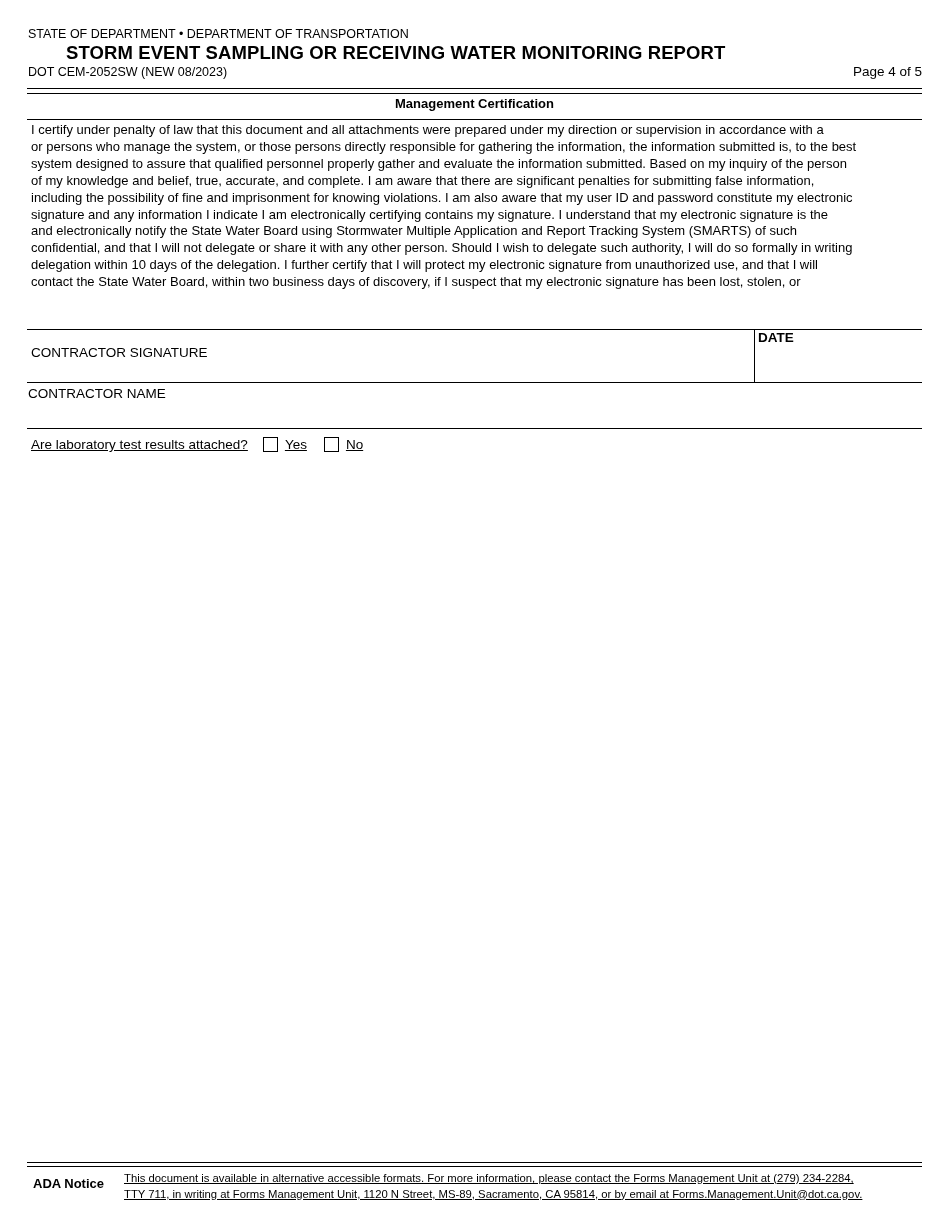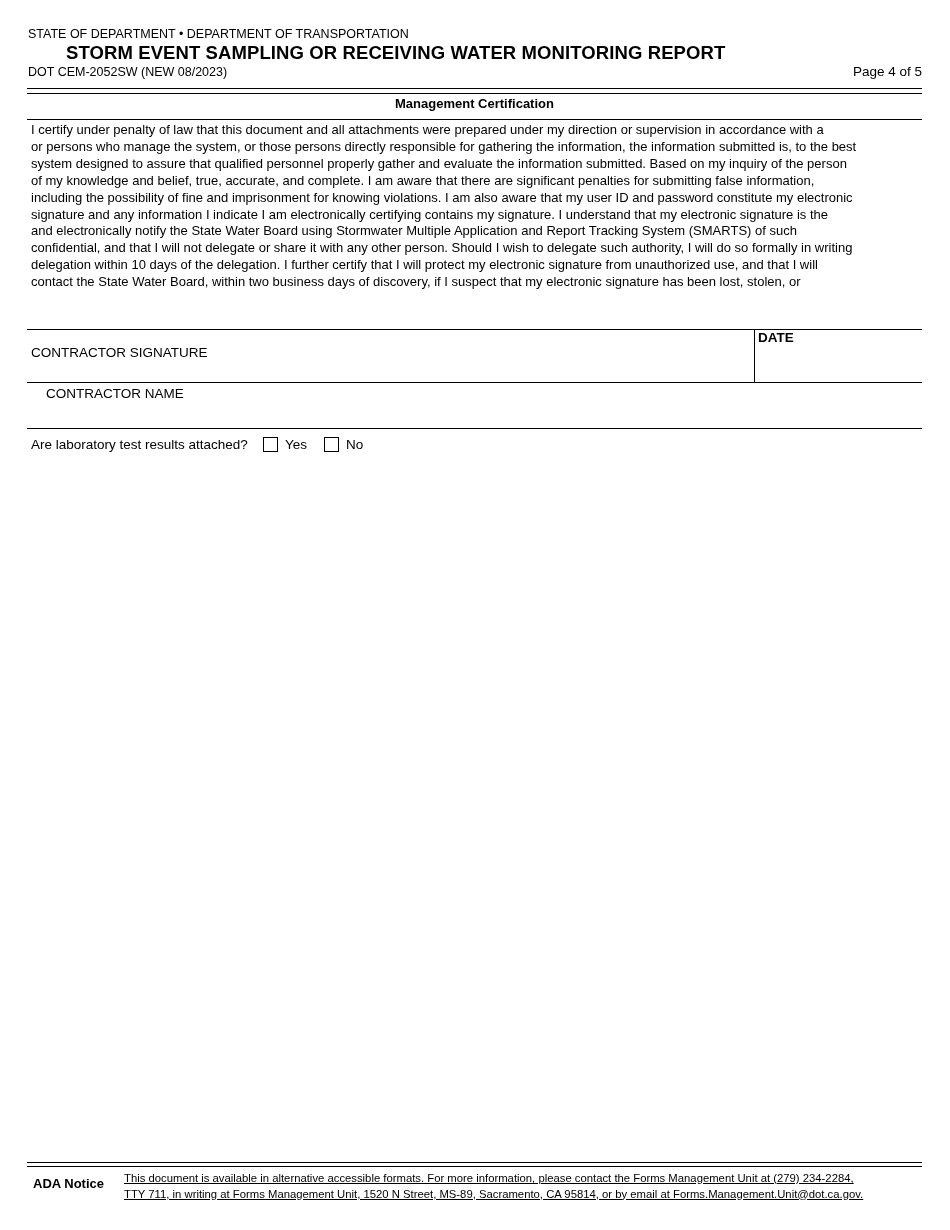--- a/index.html
+++ b/index.html
@@ -8,21 +8,21 @@
   .agency { left: 28px; top: 27px; font-size: 12.5px; letter-spacing: 0; }
   .title { left: 28px; top: 42px; font-size: 18.5px; font-weight: bold; letter-spacing: 0.1px; margin-left: 38px; }
   .formno { left: 28px; top: 65px; font-size: 12.5px; }
   .pageno { right: 28px; top: 64px; font-size: 13.5px; }
   .rule { position: absolute; left: 27px; width: 895px; height: 0; border-top: 1.3px solid #000; }
   .section-heading { left: 27px; width: 895px; top: 96px; text-align: center; font-size: 13px; font-weight: bold; }
   .cert-text { left: 31px; top: 122px; width: 890px; font-size: 13px; line-height: 16.9px; }
   .cert-text .ln { display: block; white-space: nowrap; }
   .field-label { font-size: 13.5px; }
   .vline { position: absolute; width: 0; border-left: 1.3px solid #000; }
-  .chk-row { left: 31px; top: 437px; font-size: 13.5px; display: flex; align-items: center; }
+  .chk-row { left: 31px; top: 437px; font-size: 13.5px; display: flex; align-items: center; text-decoration: underline; }
   .chk { width: 15px; height: 15px; border: 1px solid #000; box-sizing: border-box; display: inline-block; margin-left: 14px; margin-right: 7px; background: #fff; cursor: pointer; }
   .chk-first { margin-left: 15px; }
   .footer-ada { left: 33px; top: 1176px; font-size: 13px; font-weight: bold; }
   .footer-text { left: 124px; top: 1171px; width: 800px; font-size: 11.3px; line-height: 15.5px; }
   .footer-text .ln { display: block; white-space: nowrap; text-decoration: underline; }
 </style>
 </head>
 <body>
 
 <div class="abs agency">STATE OF DEPARTMENT • DEPARTMENT OF TRANSPORTATION</div>
@@ -55,33 +55,33 @@
   <span class="abs field-label" style="left:4px;top:3px;margin-top:12px;">CONTRACTOR SIGNATURE</span>
 </div>
 <div class="vline" style="left:754px;top:329px;height:53px;"></div>
 
 <div class="abs" style="left:755px;top:330px;width:167px;height:52px;cursor:text;">
   <span class="abs field-label" style="left:3px;top:0;font-weight:bold;">DATE</span>
 </div>
 
 <div class="rule" style="top:382px;"></div>
 
-<div class="abs" style="left:42px;top:383px;width:895px;height:45px;cursor:text;text-align:center;">
+<div class="abs" style="left:24px;top:383px;width:895px;height:45px;cursor:text;text-align:center;">
   <span class="abs field-label" style="left:4px;top:3px;">CONTRACTOR NAME</span>
 </div>
 
 <div class="rule" style="top:428px;"></div>
 
 <div class="abs chk-row">
   <span>Are laboratory test results attached?</span>
   <span class="chk chk-first"></span>
   <span>Yes</span>
   <span class="chk" style="margin-left:17px;"></span>
   <span>No</span>
 </div>
 
 <div class="rule" style="top:1162px;"></div>
 <div class="rule" style="top:1166px;"></div>
 <div class="abs footer-ada">ADA Notice</div>
 <div class="abs footer-text">
   <span class="ln">This document is available in alternative accessible formats. For more information, please contact the Forms Management Unit at (279) 234-2284,</span>
-  <span class="ln">TTY 711, in writing at Forms Management Unit, 1520 N Street, MS-89, Sacramento, CA 95814, or by email at Forms.Management.Unit@dot.ca.gov.</span>
+  <span class="ln">TTY 711, in writing at Forms Management Unit, 1120 N Street, MS-89, Sacramento, CA 95814, or by email at Forms.Management.Unit@dot.ca.gov.</span>
 </div>
 
 </body></html>

